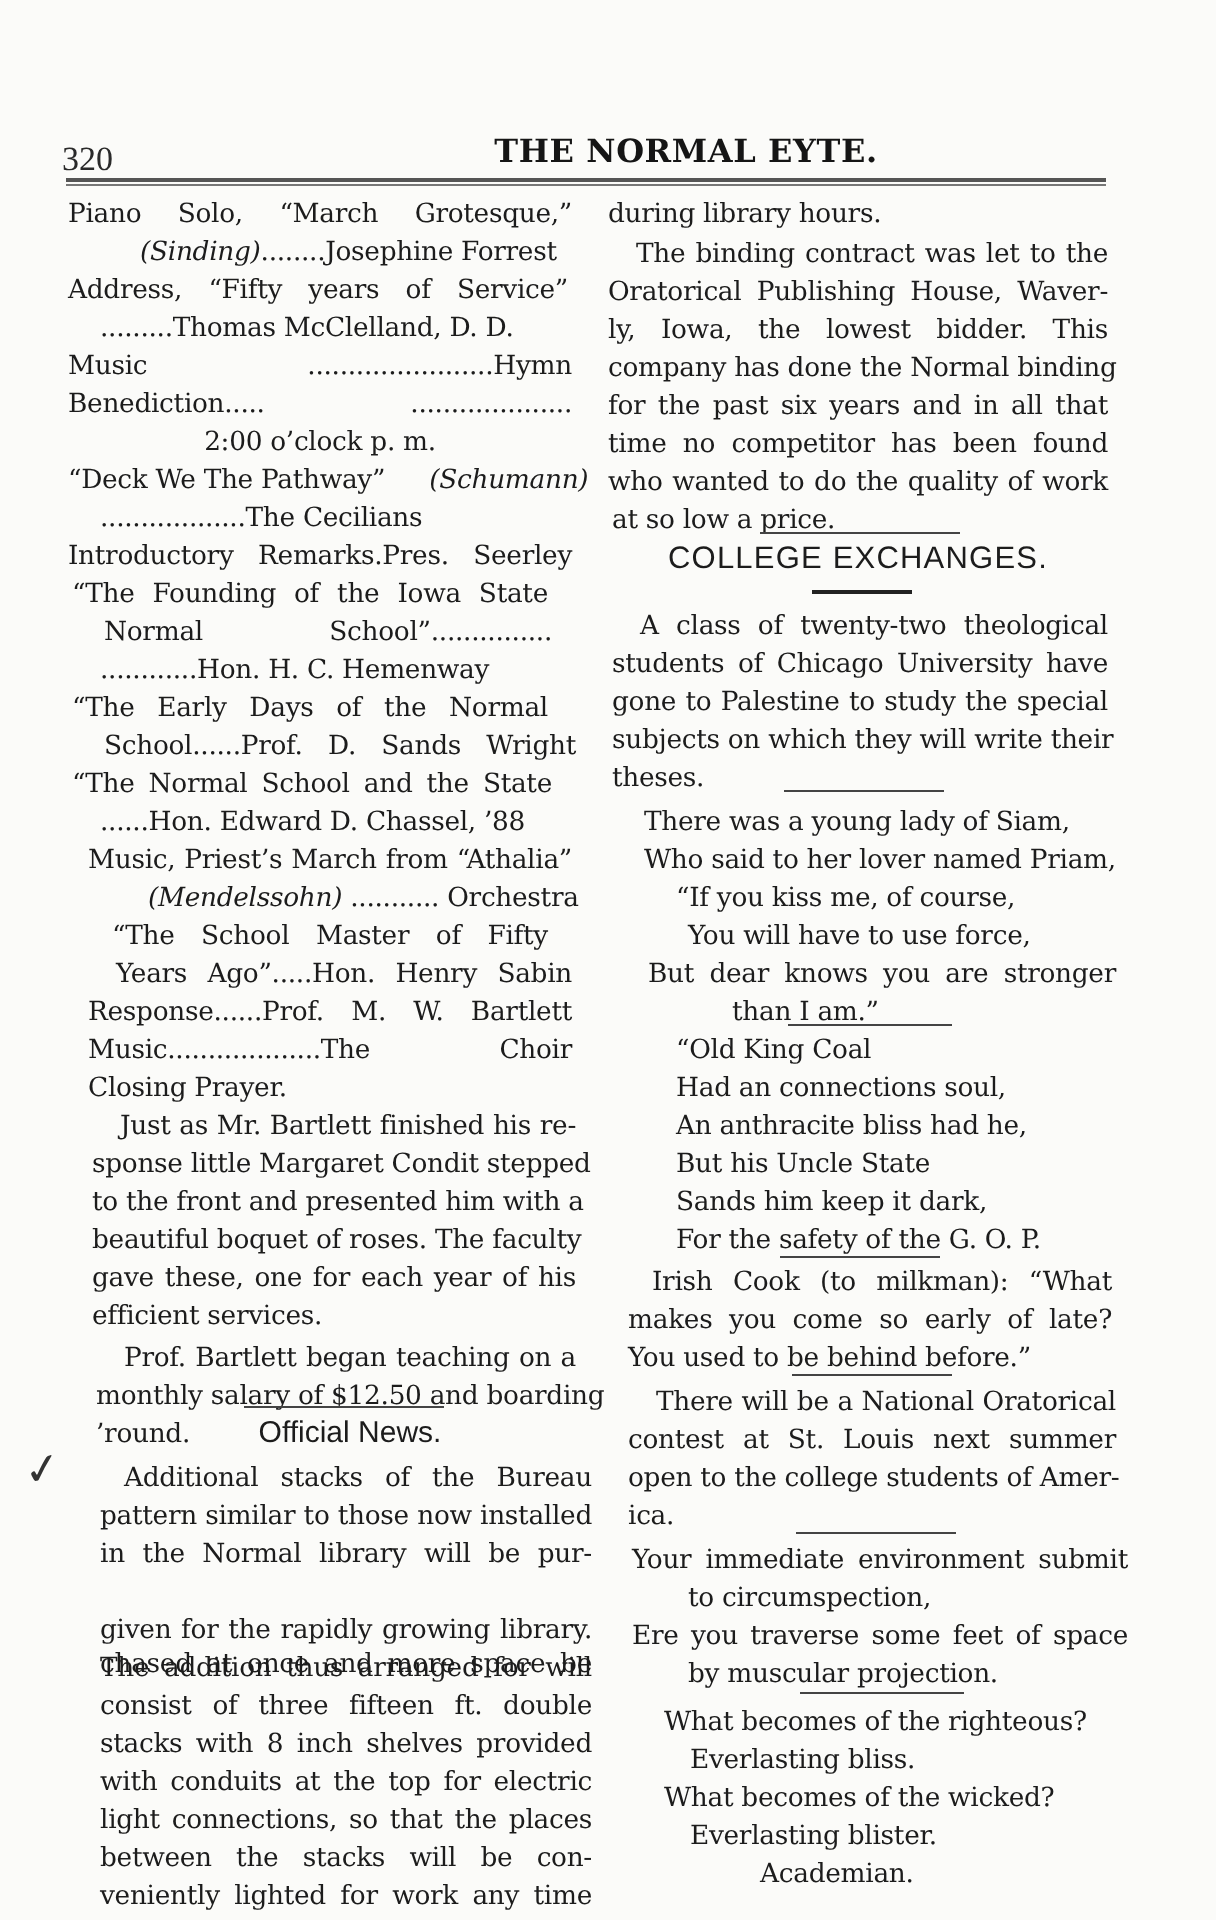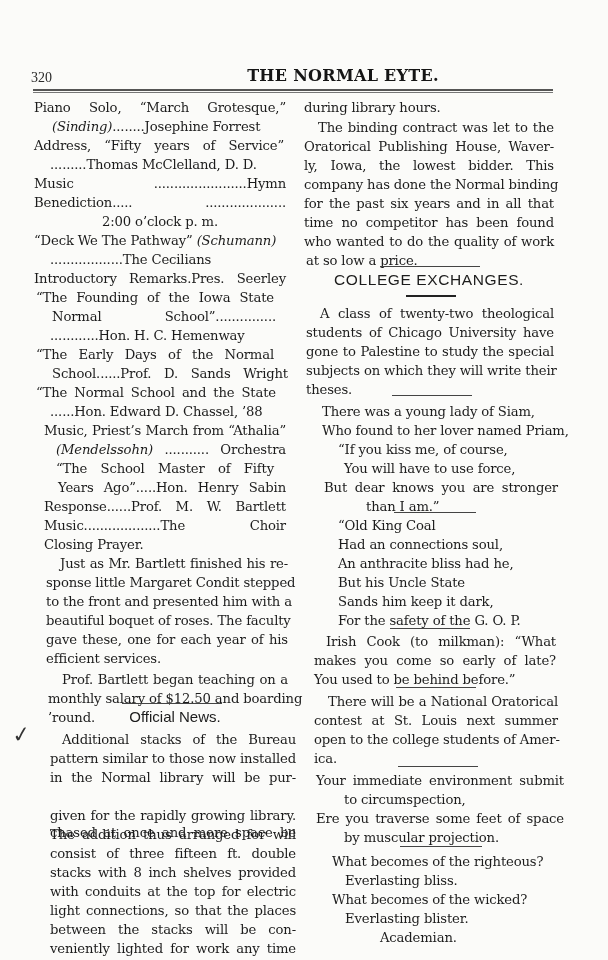--- a/index.html
+++ b/index.html
@@ -6,41 +6,41 @@
   body {
     width: 608px; height: 960px; overflow: hidden;
     background: #fbfbf9;
     font-family: "DejaVu Serif", "Liberation Serif", serif;
     color: #1c1c1c;
     position: relative;
   }
   .page { position: absolute; left: 0; top: 0; width: 608px; height: 960px; }
   .page-number {
     position: absolute; left: 31px; top: 70px;
-    font-family: "Liberation Serif", serif; font-size: 14px; color: #2a2a2a;
+    font-family: "Liberation Serif", serif; font-size: 17px; color: #2a2a2a;
   }
   .running-title {
     position: absolute; left: 0; width: 608px; top: 66px; text-align: center;
     font-family: "DejaVu Serif", serif; font-weight: bold; font-size: 16px;
     letter-spacing: 0.3px; color: #151515;
     padding-left: 0; box-sizing: border-box; margin-left: 39px;
   }
   .header-rule {
     position: absolute; left: 33px; top: 89px; width: 520px; height: 4px;
     border-top: 2px solid #555; border-bottom: 1px solid #777;
     box-sizing: border-box;
   }
   .ln {
     position: absolute; white-space: nowrap;
     font-size: 13.2px; line-height: 18px; height: 18px;
     font-family: "DejaVu Serif", serif;
     letter-spacing: -0.15px;
   }
   .just { text-align: justify; text-align-last: justify; }
-  .it { font-style: italic; }
+  .it { font-style: italic; margin-left: 18px; }
   .ctr { text-align: center; }
   .rule {
     position: absolute; height: 0; border-top: 1px solid #444;
   }
   .rule-thick { border-top: 2px solid #222; }
   .heading {
     position: absolute; white-space: nowrap; text-align: center;
     font-family: "Liberation Sans", sans-serif;
   }
   .h-official { font-size: 15px; }
@@ -133,21 +133,21 @@
 
     <div class="ln just" style="left:320px;top:305px;width:234px">A class of twenty-two theological</div>
     <div class="ln just" style="left:306px;top:324px;width:248px">students of Chicago University have</div>
     <div class="ln just" style="left:306px;top:343px;width:248px">gone to Palestine to study the special</div>
     <div class="ln just" style="left:306px;top:362px;width:248px">subjects on which they will write their</div>
     <div class="ln" style="left:306px;top:381px;width:248px">theses.</div>
 
     <div class="rule" style="left:392px;top:395px;width:80px"></div>
 
     <div class="ln" style="left:322px;top:403px">There was a young lady of Siam,</div>
-    <div class="ln" style="left:322px;top:422px">Who found to her lover named Priam,</div>
+    <div class="ln" style="left:322px;top:422px">Who said to her lover named Priam,</div>
     <div class="ln" style="left:338px;top:441px">“If you kiss me, of course,</div>
     <div class="ln" style="left:344px;top:460px">You will have to use force,</div>
     <div class="ln just" style="left:324px;top:479px;width:234px">But dear knows you are stronger</div>
     <div class="ln" style="left:366px;top:498px">than I am.”</div>
 
     <div class="rule" style="left:394px;top:512px;width:82px"></div>
 
     <div class="ln" style="left:338px;top:517px">“Old King Coal</div>
     <div class="ln" style="left:338px;top:536px">Had an connections soul,</div>
     <div class="ln" style="left:338px;top:555px">An anthracite bliss had he,</div>

